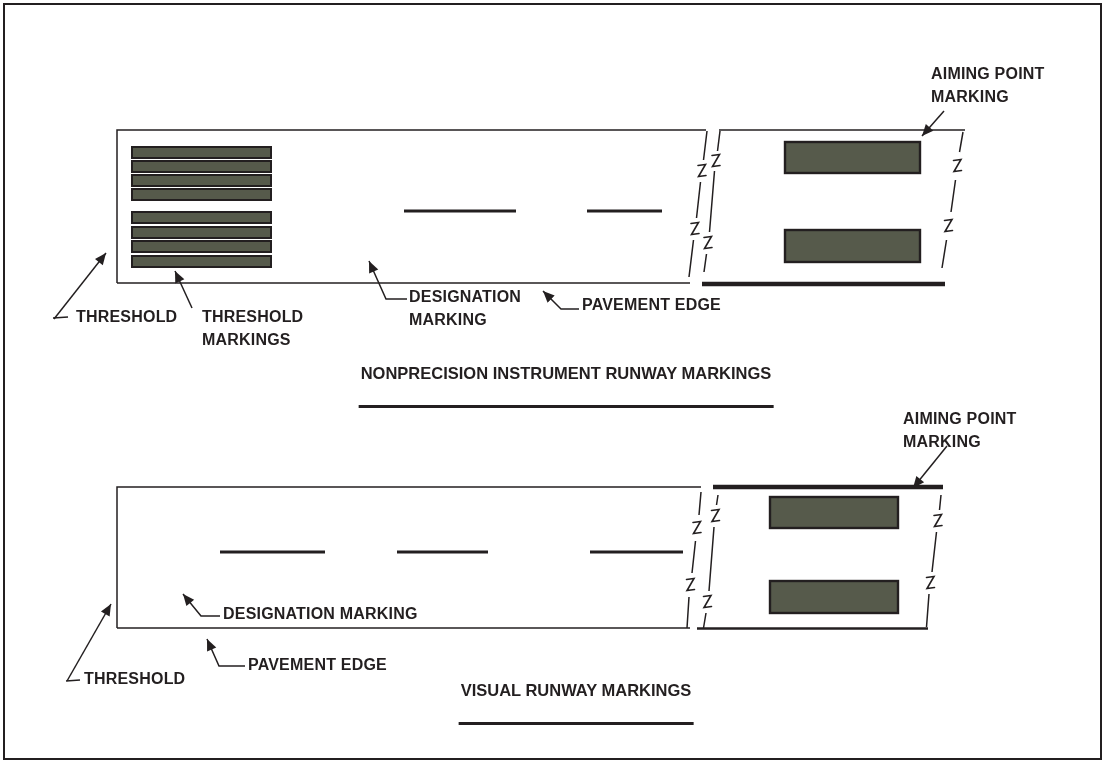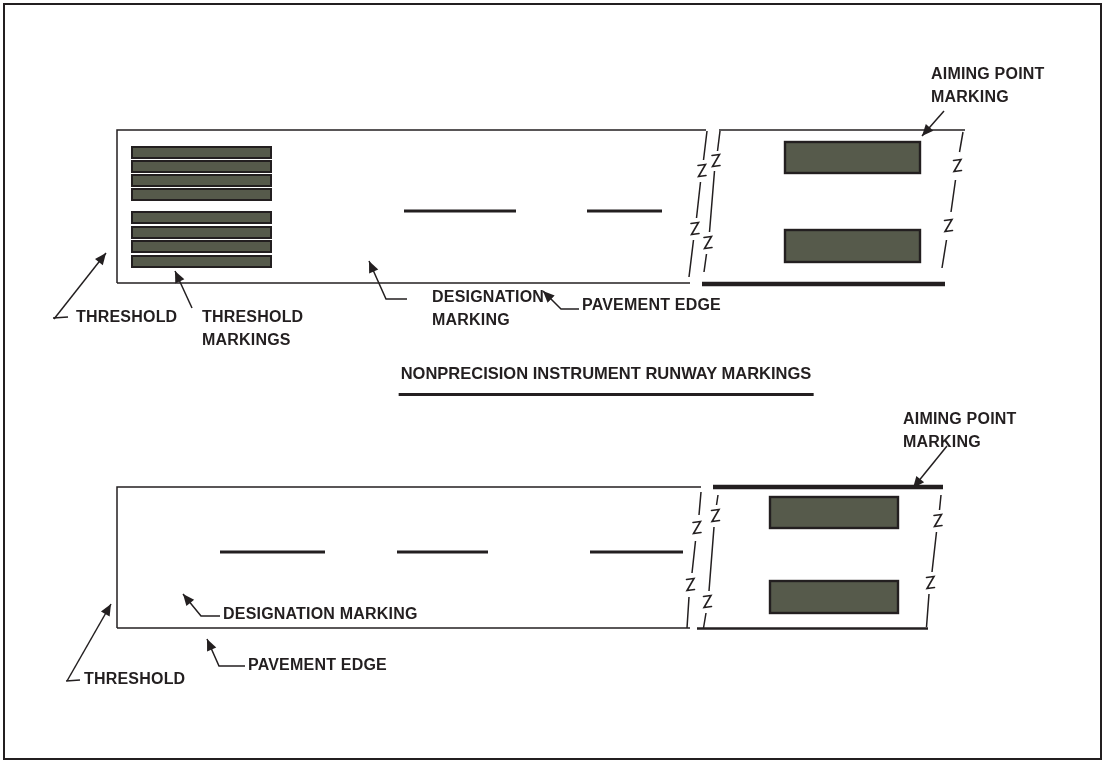--- a/index.html
+++ b/index.html
@@ -13,21 +13,21 @@
   .dash{fill:none;stroke:var(--line,#231f20);stroke-width:3;}
   .bar{fill:var(--mark,#565a4b);stroke:var(--line,#231f20);stroke-width:2;}
   .bar2{fill:var(--mark,#565a4b);stroke:var(--line,#231f20);stroke-width:2.4;}
   .zmk{fill:none;stroke:var(--line,#231f20);stroke-width:1.6;stroke-linecap:round;}
   .arrow{marker-end:url(#ah);}
   .ahp{fill:var(--line,#231f20);stroke:none;}
   .lbl{position:absolute;font-weight:bold;font-size:16px;line-height:23px;
        letter-spacing:0.2px;color:var(--line,#231f20);white-space:pre-line;}
   .ttl{position:absolute;font-weight:bold;font-size:16.5px;line-height:21px;
        color:var(--line,#231f20);white-space:nowrap;transform:translateX(-50%);
-       border-bottom:3px solid var(--line,#231f20);padding:0 2px 9px 2px;margin-left:40px;}
+       border-bottom:3px solid var(--line,#231f20);padding:0 2px 21px 2px;}
 </style>
 </head>
 <body style="background: rgb(255, 255, 255);">
 
 <div class="page">
   <div class="frame"></div>
 
   <svg class="canvas" viewBox="0 0 1105 763">
     <defs>
       <g id="zmark">
@@ -119,25 +119,26 @@
       <path class="ln arrow" d="M67,681 L111,604"></path>
       <path class="ln arrow" d="M220,616 L201,616 L183,594"></path>
       <path class="ln arrow" d="M245,666 L219,666 L207,639"></path>
       <path class="ln arrow" d="M947,446 L913,488"></path>
     </g>
   </svg>
 
   <div class="lbl" style="left:76px;top:305px">THRESHOLD</div>
   <div class="lbl" style="left:202px;top:305px">THRESHOLD
 MARKINGS</div>
-  <div class="lbl" style="left:432px;top:285px">DESIGNATION
+  <div class="lbl" style="left:409px;top:285px">DESIGNATION
 MARKING</div>
   <div class="lbl" style="left:582px;top:293px">PAVEMENT EDGE</div>
   <div class="lbl" style="left:931px;top:62px">AIMING POINT
 MARKING</div>
   <div class="ttl" style="left:566px;top:363px">NONPRECISION INSTRUMENT RUNWAY MARKINGS</div>
 
   <div class="lbl" style="left:84px;top:667px">THRESHOLD</div>
   <div class="lbl" style="left:223px;top:602px">DESIGNATION MARKING</div>
   <div class="lbl" style="left:248px;top:653px">PAVEMENT EDGE</div>
   <div class="lbl" style="left:903px;top:407px">AIMING POINT
 MARKING</div>
+  <div class="ttl" style="left:576px;top:680px">VISUAL RUNWAY MARKINGS</div>
 </div>
 
 </body></html>

